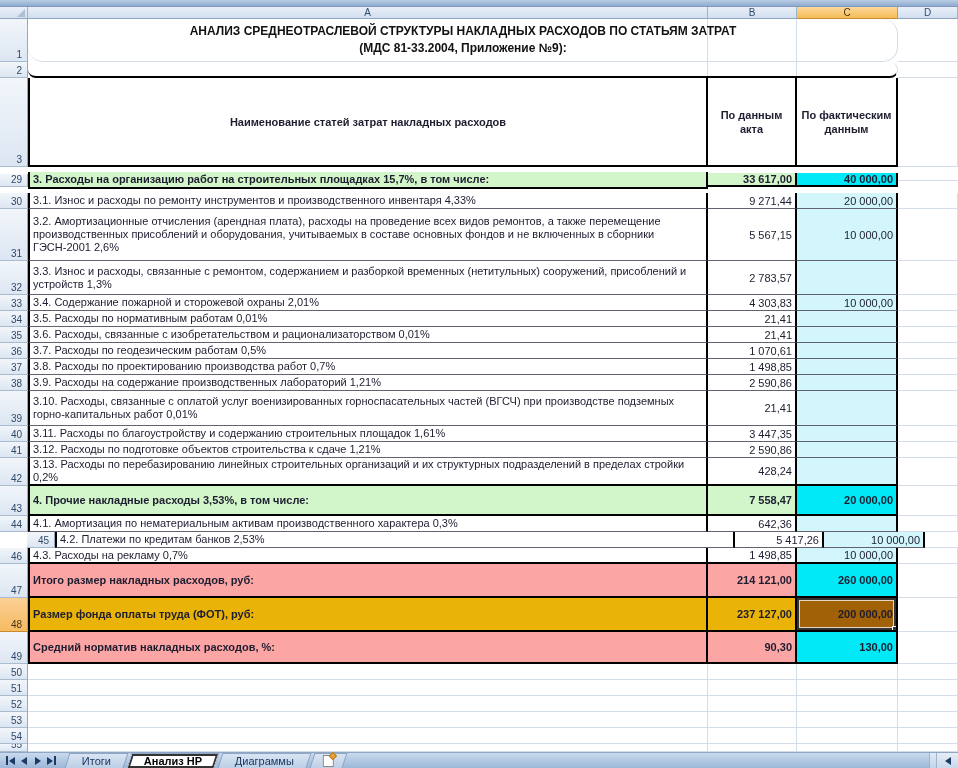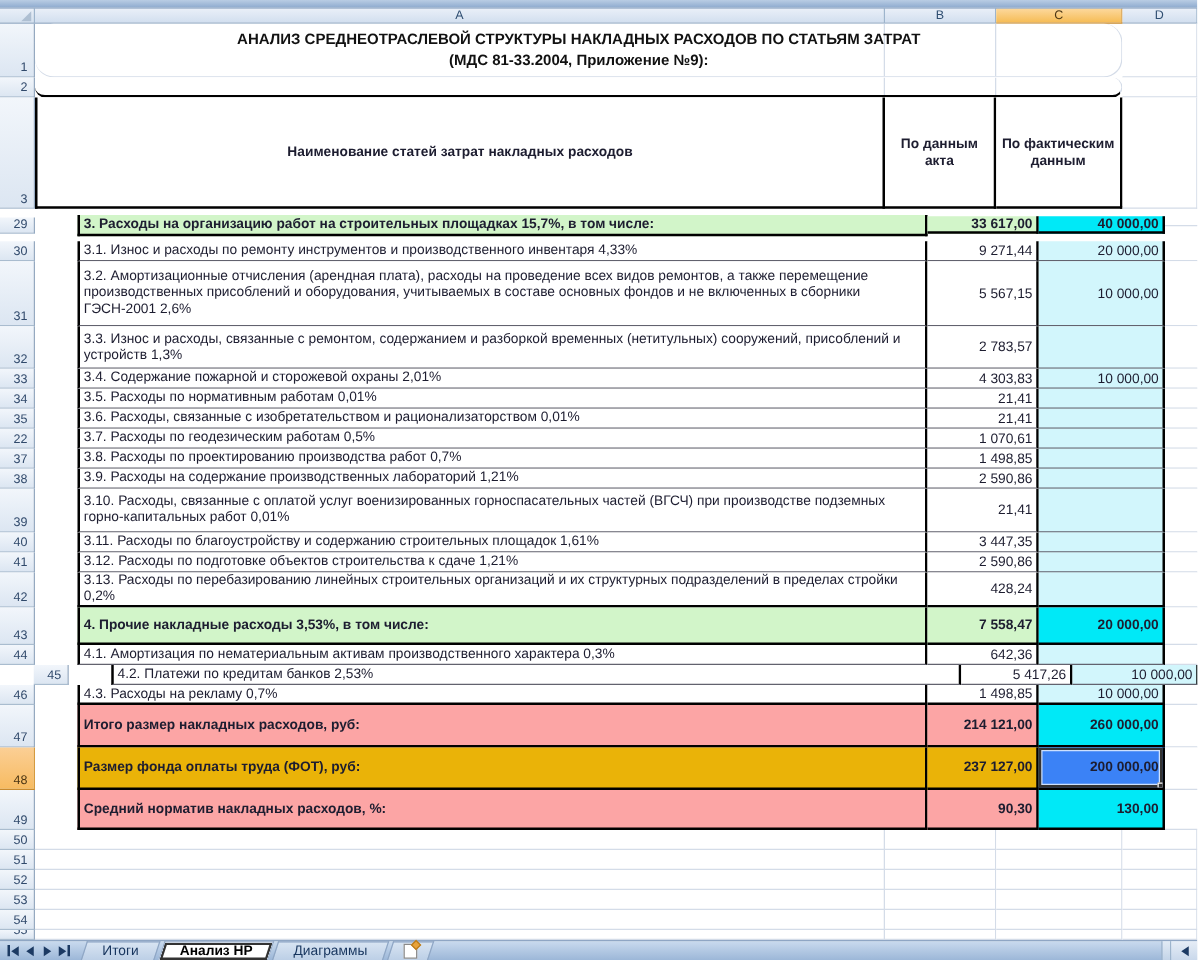--- a/index.html
+++ b/index.html
@@ -35,32 +35,32 @@
 
   
   .hc{border-right:2px solid #000;border-bottom:2px solid #000;justify-content:center;text-align:center;
       font-weight:bold;line-height:14px;}
   .hc.ca{border-left:2px solid #000;}
 
   
   .tb{border-right:2px solid #000;border-bottom:1px solid #62626e;}
   .tb.ca{border-left:2px solid #000;}
   .thickb{border-bottom:2px solid #000;}
-  .lbl{padding:1px 6px 1px 3px;line-height:13px;text-align:left;margin-left:34px;}
+  .lbl{padding:1px 6px 1px 3px;line-height:13px;text-align:left;}
   .num{justify-content:flex-end;padding-right:3px;white-space:nowrap;}
   .bold{font-weight:bold;}
 
   .bg-green{background:#d2f5c9;}
   .bg-bgreen{background:#fca5a5;}
   .bg-pgreen{background:#eab308;}
   .bg-cyan{background:#00e9f7;}
   .bg-lcyan{background:#d2f6fc;}
 
   
-  .active{background:#3b82f6;box-shadow:inset 0 0 0 2px #333,inset 0 0 0 3px rgba(255,255,255,.75);}
+  .active{background:#a16207;box-shadow:inset 0 0 0 2px #333,inset 0 0 0 3px rgba(255,255,255,.75);}
   .handle{position:absolute;right:-1px;bottom:-1px;width:5px;height:5px;background:#333;border:1px solid #fff;z-index:5;}
 
   
   .ge,.gd{border-right:1px solid #d4dce8;border-bottom:1px solid #d4dce8;}
 
   
   .tabbar{height:16px;width:958px;display:flex;align-items:stretch;background:linear-gradient(#c9daee,#9cb7d8);border-top:1px solid #8fa6c4;}
   .navbtns{display:flex;align-items:center;padding:0 4px 0 3px;}
   .navb{width:14px;height:13px;display:flex;align-items:center;justify-content:center;cursor:default;}
   .tri-l{width:0;height:0;border-top:4px solid transparent;border-bottom:4px solid transparent;border-right:6px solid #1c3a63;}
@@ -168,21 +168,21 @@
         <div class="cell gd cd"></div>
       </div>
       <div class="row" style="height: 16px;">
         <div class="rh">35</div>
         <div class="cell tb ca lbl ">3.6. Расходы, связанные с изобретательством и рационализаторством 0,01%</div>
         <div class="cell tb cb num ">21,41</div>
         <div class="cell tb cc num bg-lcyan"></div>
         <div class="cell gd cd"></div>
       </div>
       <div class="row" style="height: 16px;">
-        <div class="rh">22</div>
+        <div class="rh">36</div>
         <div class="cell tb ca lbl ">3.7. Расходы по геодезическим работам 0,5%</div>
         <div class="cell tb cb num ">1 070,61</div>
         <div class="cell tb cc num bg-lcyan"></div>
         <div class="cell gd cd"></div>
       </div>
       <div class="row" style="height: 16px;">
         <div class="rh">37</div>
         <div class="cell tb ca lbl ">3.8. Расходы по проектированию производства работ 0,7%</div>
         <div class="cell tb cb num ">1 498,85</div>
         <div class="cell tb cc num bg-lcyan"></div>

